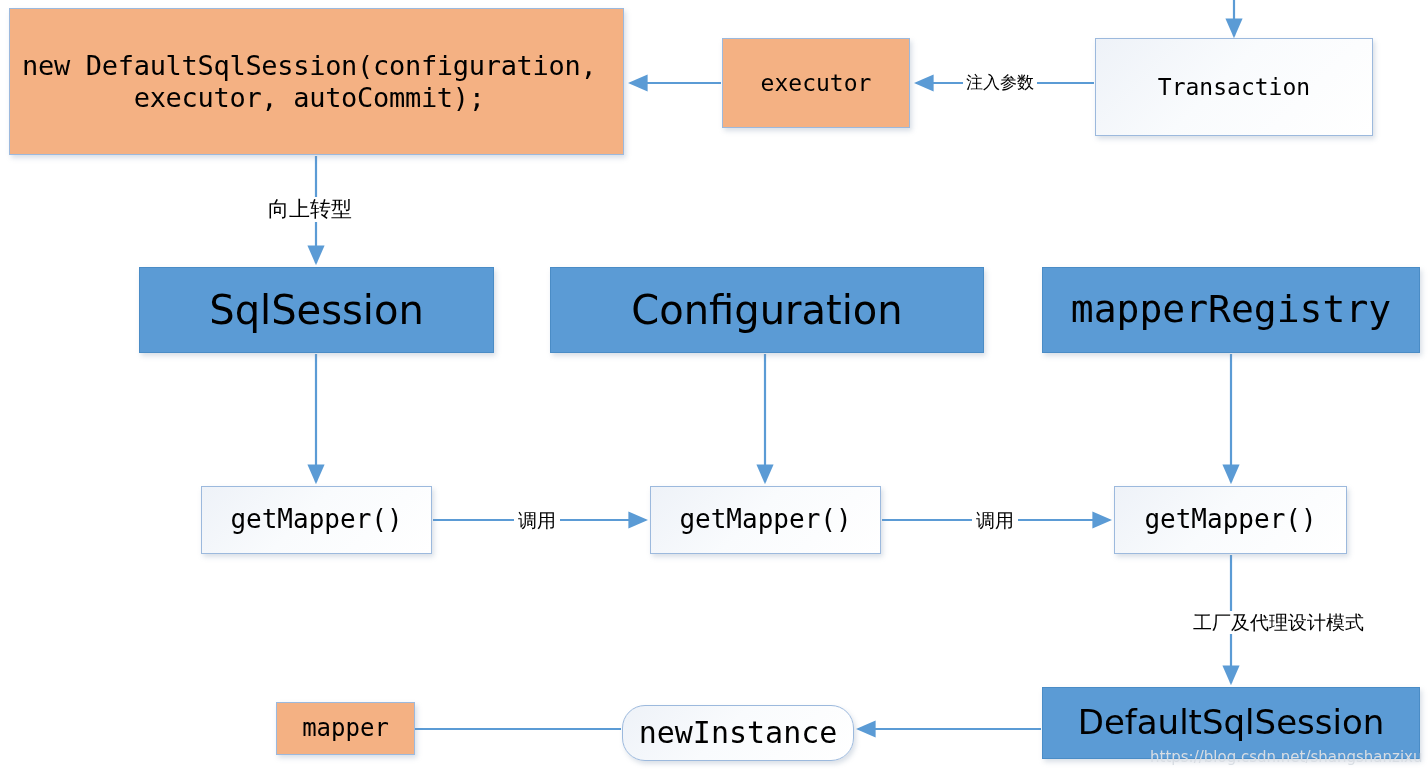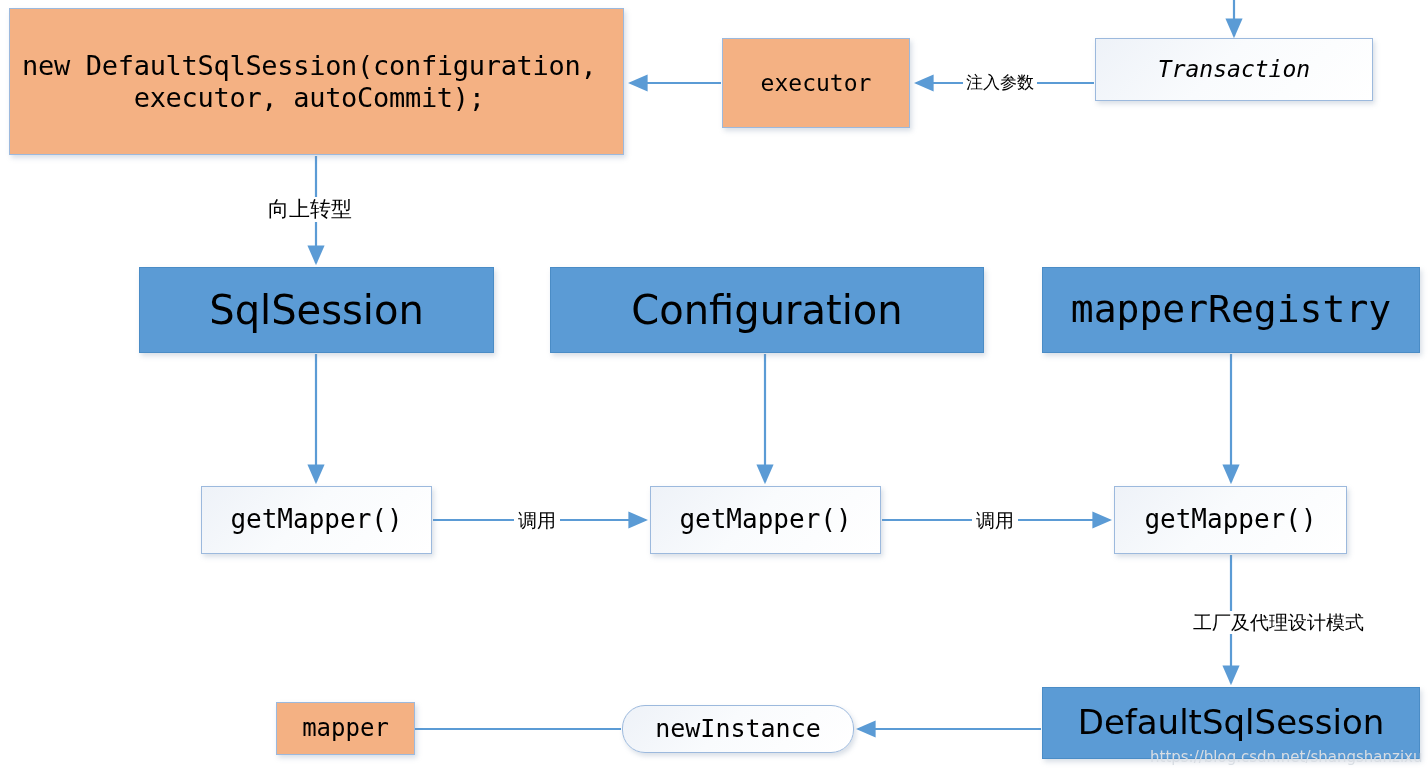--- a/index.html
+++ b/index.html
@@ -57,23 +57,22 @@
     left: 9px; top: 8px; width: 615px; height: 147px;
     font-size: 27px; letter-spacing: -0.3px;
     justify-content: flex-start; align-items: center;
     padding: 0 10px 0 12px; text-align: center;
   }
   #n-executor {
     left: 722px; top: 38px; width: 188px; height: 90px;
     font-size: 23px;
   }
   #n-transaction {
-    left: 1095px; top: 38px; width: 278px; height: 63px;
+    left: 1095px; top: 38px; width: 278px; height: 98px;
     font-size: 23px;
-    font-style: italic;
   }
   #n-sqlsession {
     left: 139px; top: 267px; width: 355px; height: 86px;
     font-size: 40px;
   }
   #n-configuration {
     left: 550px; top: 267px; width: 434px; height: 86px;
     font-size: 40px;
   }
   #n-mapperregistry {
@@ -91,22 +90,22 @@
   #n-getmapper-3 {
     left: 1114px; top: 486px; width: 233px; height: 68px;
     font-size: 26px;
   }
   #n-mapper {
     left: 232px; top: 702px; width: 139px; height: 53px;
     font-size: 24px;
     margin-left: 44px;
   }
   #n-newinstance {
-    left: 622px; top: 705px; width: 232px; height: 48px;
-    font-size: 25px;
+    left: 622px; top: 705px; width: 232px; height: 56px;
+    font-size: 30px;
     border-radius: 23px;
   }
   #n-mapperproxyfactory {
     left: 1042px; top: 687px; width: 378px; height: 72px;
     font-size: 34px;
   }
 
   
   .edge-label {
     position: absolute;

